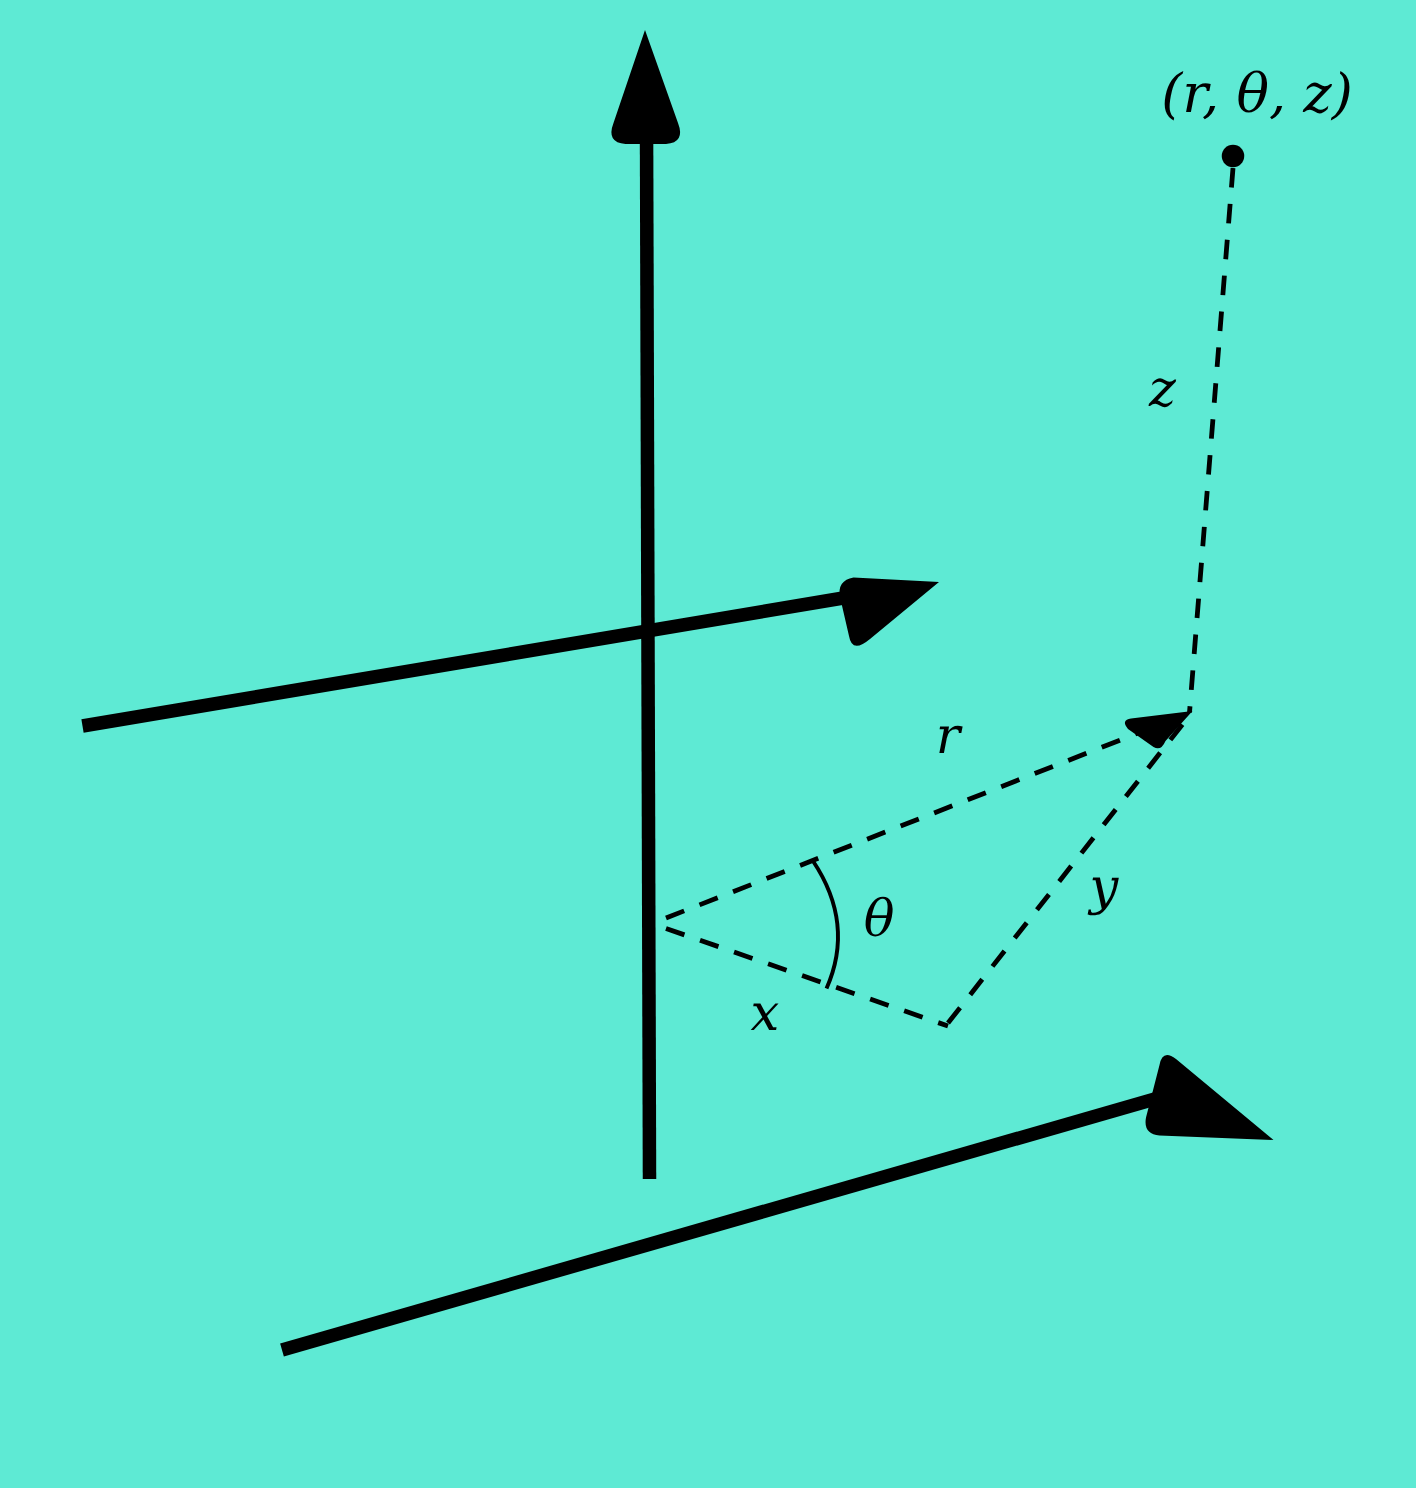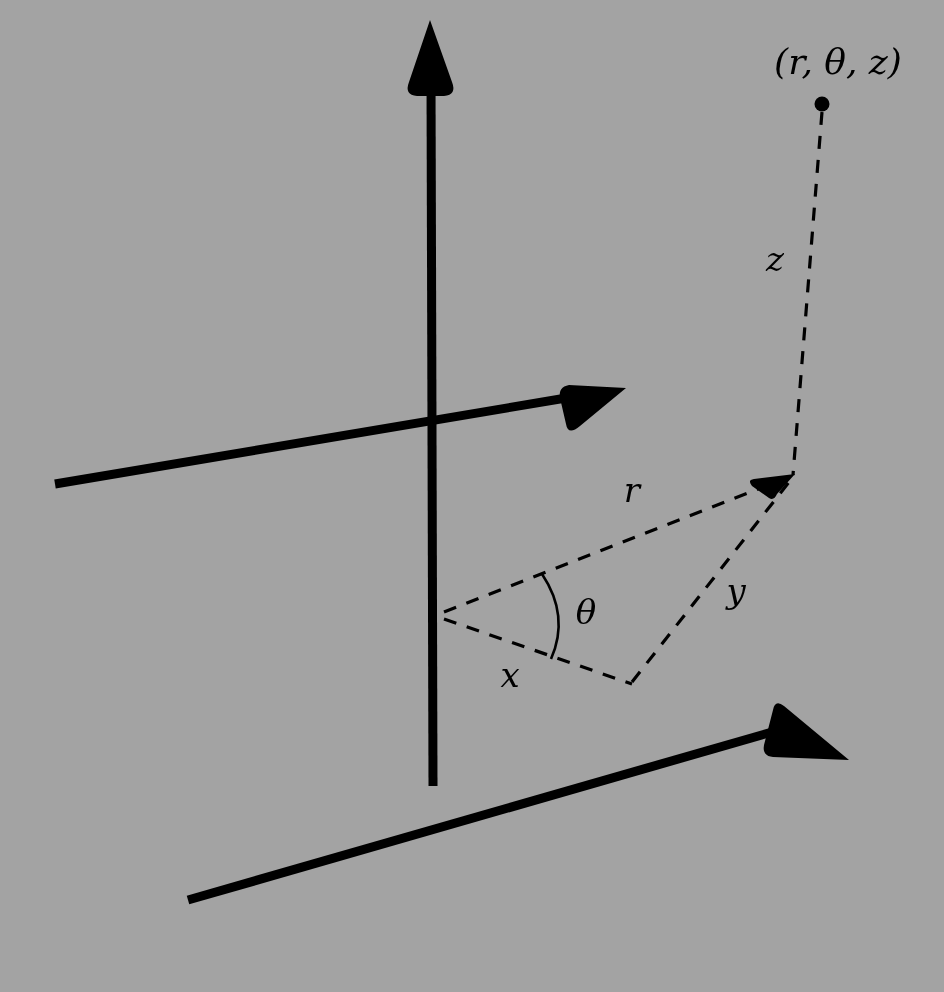--- a/index.html
+++ b/index.html
@@ -4,21 +4,21 @@
 <style>
   html, body {
     margin: 0;
     padding: 0;
     background: #ffffff;
   }
   #figure-root {
     position: relative;
     width: 944px;
     height: 992px;
-    background: #a3a3a3;
+    background: #5eead4;
     overflow: hidden;
     font-family: "DejaVu Serif", serif;
   }
   #figure-svg {
     position: absolute;
     left: 0;
     top: 0;
     width: 944px;
     height: 992px;
     display: block;

